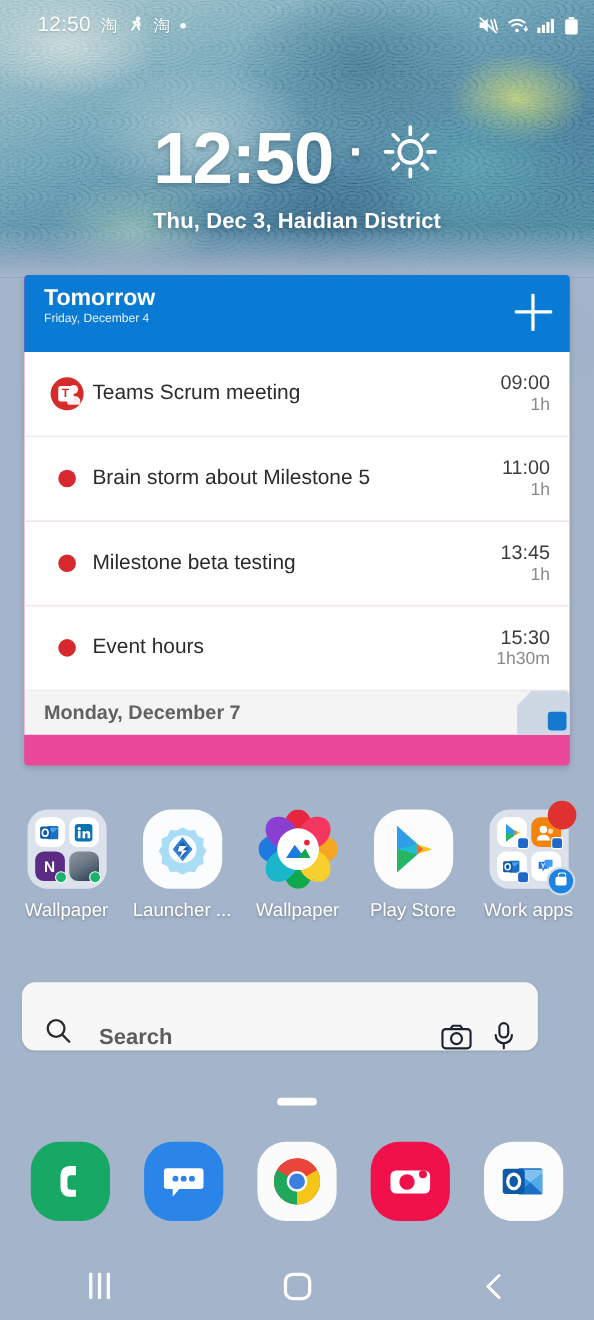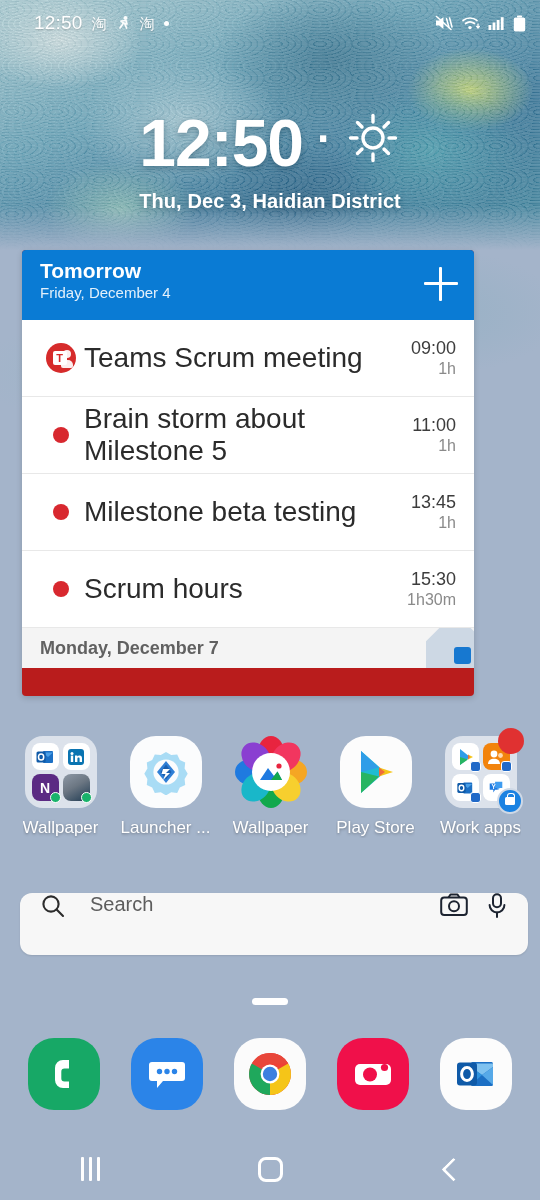--- a/index.html
+++ b/index.html
@@ -78,31 +78,31 @@
   #weather-temp .deg {
     font-size:28px; font-weight:700; position:absolute; top:-4px; right:-22px;
   }
   #sun-icon { display:inline-block; }
   #clock-sub {
     margin-top:14px; font-size:20px; font-weight:700; letter-spacing:.1px;
   }
 
   
   #calendar-widget {
-    position:absolute; left:22px; top:250px; width:452px; height:446px;
+    position:absolute; left:22px; top:250px; width:496px; height:446px;
     border-radius:4px; overflow:hidden; z-index:5;
     box-shadow:0 2px 6px rgba(0,0,0,.16);
-    background:#b91c1c;
+    background:#ec4899;
   }
   #cal-header {
     background:#0a7bd4; color:#fff; height:70px;
     padding:9px 16px 0 18px; position:relative;
   }
   #cal-title { font-size:21px; font-weight:700; line-height:1.15; }
-  #cal-subtitle { font-size:15px; font-weight:400; color:#e3f0fb; margin-top:1px; }
+  #cal-subtitle { font-size:11px; font-weight:400; color:#e3f0fb; margin-top:1px; }
   #cal-add {
     position:absolute; right:16px; top:17px; width:34px; height:34px;
     cursor:pointer;
   }
   #cal-add::before, #cal-add::after {
     content:""; position:absolute; background:#fff; border-radius:1px;
   }
   #cal-add::before { left:0; top:15px; width:34px; height:3px; }
   #cal-add::after { top:0; left:15px; height:34px; width:3px; }
 
@@ -125,21 +125,21 @@
     margin-right:3px;
   }
   .teams-icon .t-person {
     position:absolute; right:5px; top:7px; width:8px; height:8px;
     border-radius:50%; background:#fff; opacity:.92;
   }
   .teams-icon .t-body {
     position:absolute; right:3px; bottom:5px; width:12px; height:8px;
     border-radius:5px 5px 2px 2px; background:#fff; opacity:.92;
   }
-  .cal-ev-title { flex:1; font-size:28px; color:#2b2b2b; }
+  .cal-ev-title { flex:1; font-size:19px; color:#2b2b2b; }
   .cal-ev-times { text-align:right; line-height:1.25; }
   .cal-ev-time { font-size:18px; color:#3c3c3c; }
   .cal-ev-dur { font-size:16px; color:#8a8a8a; }
 
   #cal-noevent {
     height:48px; display:flex; align-items:center; padding:0 18px;
     font-size:18px; color:#8c8c8c; background:#fff;
     border-bottom:1px solid #e8e8e8;
   }
   #cal-nextday {
@@ -217,24 +217,25 @@
   
   .squircle {
     width:72px; height:72px;
     border-radius:36% / 36%;
     display:flex; align-items:center; justify-content:center;
     position:relative;
   }
 
   
   #search-bar {
-    position:absolute; left:20px; top:893px; width:508px; height:62px;
+    position:absolute; left:20px; top:893px; width:469px; height:62px;
     background:#f7f7f7; border-radius:12px; z-index:4;
-    display:flex; align-items:flex-start; padding:0 20px;
+    display:flex; align-items:flex-end; padding:0 20px;
     box-shadow:0 1px 2px rgba(0,0,0,.10);
+    font-weight:bold;
   }
   #search-placeholder {
     flex:1; margin-left:24px; font-size:20px; color:#5d5d5d;
   }
   #search-bar .sbtn { margin-left:18px; cursor:pointer; display:flex; }
 
   
   #page-indicator {
     position:absolute; left:50%; transform:translateX(-50%); top:998px;
     width:36px; height:7px; border-radius:4px; background:#fff; z-index:4;
@@ -381,21 +382,21 @@
     <div class="cal-ev-times">
       <div class="cal-ev-time">13:45</div>
       <div class="cal-ev-dur">1h</div>
     </div>
   </div>
 
   <div class="cal-event">
     <div class="cal-bullet">
       <div class="dot-red"></div>
     </div>
-    <div class="cal-ev-title">Scrum hours</div>
+    <div class="cal-ev-title">Event hours</div>
     <div class="cal-ev-times">
       <div class="cal-ev-time">15:30</div>
       <div class="cal-ev-dur">1h30m</div>
     </div>
   </div>
 
 
   <div id="cal-nextday">
     <span>Monday, December 7</span>
     <div id="cal-corner">

